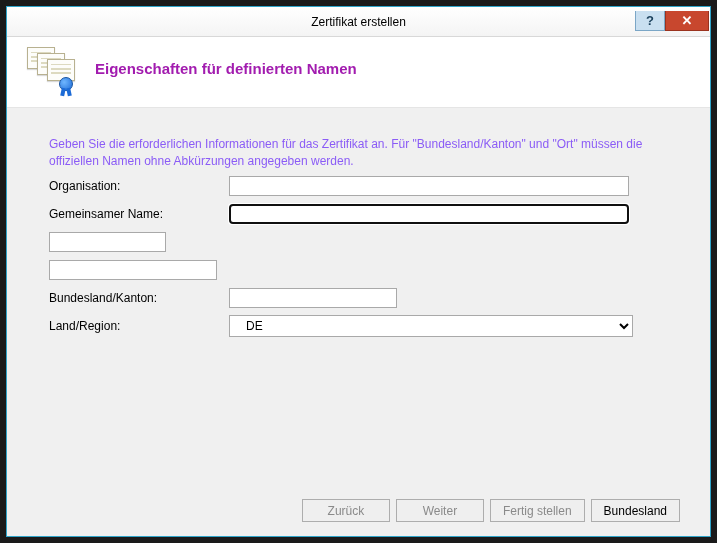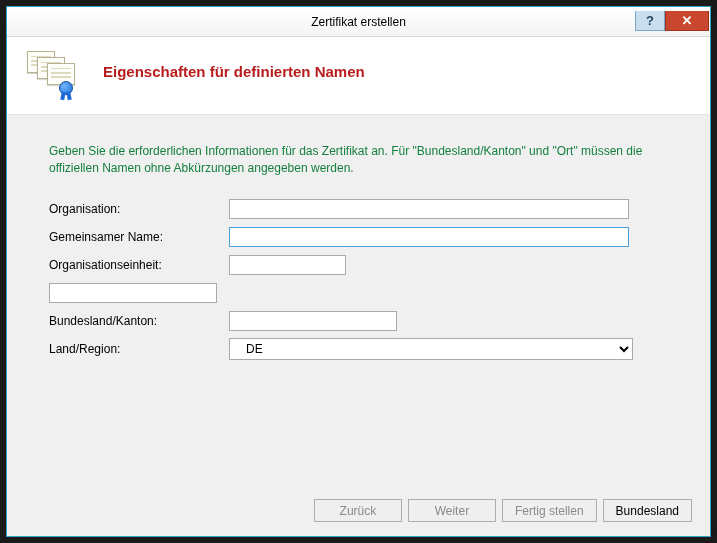--- a/index.html
+++ b/index.html
@@ -126,32 +126,32 @@
     border:1px solid #15529f;
   }
   .ribbon::before,.ribbon::after{
     content:"";position:absolute;top:10px;width:4px;height:8px;background:#1d6bd6;
   }
   .ribbon::before{left:1px;transform:rotate(12deg);}
   .ribbon::after{right:1px;transform:rotate(-12deg);}
   .header-area h1 {
     font-size: 15px;
     font-weight: 600;
-    margin: 16px;
-    color: #b91c1c;
+    margin: 8px;
+    color: #a21caf;
   }
   .body-area {
     padding: 28px 42px 10px 42px;
     flex: 1;
   }
   .description {
     font-size: 12px;
     line-height: 1.45;
-    margin-bottom: 20px;
-    color: #15803d;
+    margin-bottom: 4px;
+    color: #8b5cf6;
   }
   .form-row {
     display: flex;
     align-items: center;
     margin-bottom: 6px;
     height: 22px;
   }
   .form-row label {
     width: 180px;
     flex-shrink: 0;
@@ -173,21 +173,21 @@
   .sel {
     height: 22px;
     width: 404px;
     border: 1px solid #a9a9a9;
     background: #fff;
     font-family: inherit;
     font-size: 12px;
     padding: 0 12px;
   }
   .footer {
-    padding: 12px 18px 14px 0;
+    padding: 12px 30px 14px 0;
     display: flex;
     justify-content: flex-end;
     gap: 6px;
     border-top: 0;
   }
   .btn {
     min-width: 88px;
     height: 23px;
     border: 1px solid #adadad;
     background: #efefef;
@@ -233,21 +233,20 @@
 
         <div class="form-row">
           <label>Organisation:</label>
           <input class="tf w-long" value="" style="">
         </div>
         <div class="form-row">
           <label>Gemeinsamer Name:</label>
           <input class="tf w-long focused" autofocus="" value="" style="">
         </div>
         <div class="form-row">
-          <label>Organisationseinheit:</label>
           <input class="tf w-short" value="" style="">
         </div>
         <div class="form-row">
           <input class="tf w-med" value="" style="">
         </div>
         <div class="form-row">
           <label>Bundesland/Kanton:</label>
           <input class="tf w-med" value="" style="">
         </div>
         <div class="form-row">

